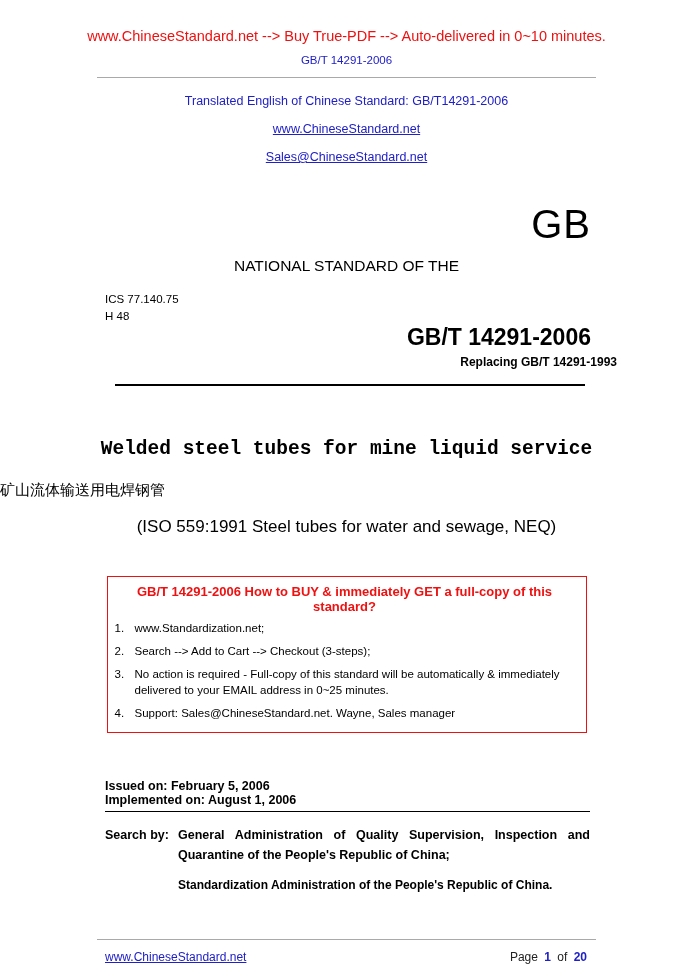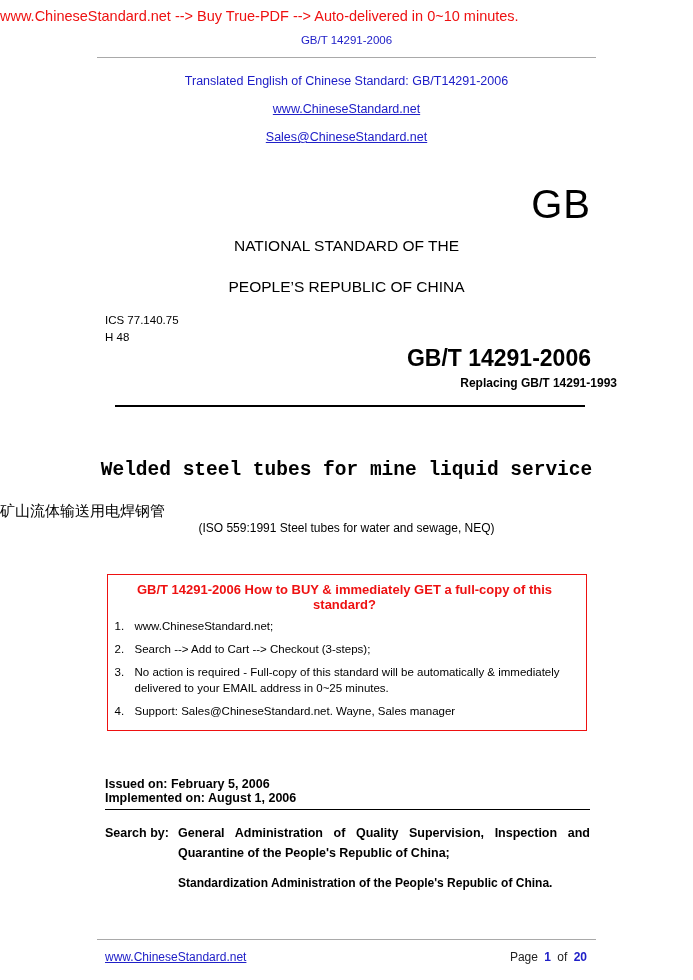--- a/index.html
+++ b/index.html
@@ -2,38 +2,38 @@
 <html><head>
 <meta charset="utf-8">
 <style>
   html,body{margin:0;padding:0;background:#ffffff;}
   .page{
     position:relative;width:693px;height:980px;margin:0 auto;background:#ffffff;
     font-family:"Liberation Sans",sans-serif;color:#000;overflow:hidden;
   }
   a{color:#2020c8;text-decoration:underline;cursor:pointer;}
 
-  .promo{padding-top:8px;text-align:left;color:#ee1111;font-size:14.5px;}
+  .promo{padding-top:28px;text-align:center;color:#ee1111;font-size:14.5px;}
   .code-line{margin-top:10px;text-align:center;color:#2020c8;font-size:11.5px;}
   .rule-thin{width:499px;margin:11px auto 0;border:0;border-top:1px solid #a9a9a9;height:0;}
   .translated{margin-top:16px;text-align:center;color:#2020c8;font-size:12.5px;}
   .link-row{margin-top:14px;text-align:center;font-size:12.5px;}
 
   .gb-logo{margin-top:38px;padding-right:102px;text-align:right;font-size:40px;font-weight:normal;letter-spacing:1px;}
   .nat1{margin-top:10px;text-align:center;font-size:15.5px;}
   .nat2{margin-top:23px;text-align:center;font-size:15.5px;}
 
   .ics-block{margin:16px 0 0 105px;font-size:11.5px;line-height:1.45;}
   .std-number{margin-top:0;padding-right:102px;text-align:right;font-size:23px;font-weight:bold;}
   .replacing{margin-top:4px;padding-right:76px;text-align:right;font-size:12px;font-weight:bold;}
   .rule-thick{width:470px;margin:15px 0 0 115px;border:0;border-top:2px solid #000;height:0;}
 
   .title-en{margin-top:52px;text-align:center;font-size:19.5px;font-weight:bold;font-family:Liberation Mono, monospace;}
   .title-zh{margin-top:21px;text-align:left;font-size:15px;font-family:"DejaVu Sans","Liberation Sans",sans-serif;}
-  .iso-ref{margin-top:0;text-align:center;font-size:12px;}
+  .iso-ref{margin-top:17px;text-align:center;font-size:17px;}
 
   .buy-box{box-sizing:border-box;width:480px;margin:39px auto 4px;border:1px solid #ee1111;padding:7px 9px 10px 5px;}
   .buy-title{text-align:center;color:#ee1111;font-size:13px;font-weight:bold;}
   .buy-item{display:flex;margin-top:6px;font-size:11.5px;line-height:1.45;}
   .buy-item .num{flex:0 0 20px;text-align:left;padding-left:2px;}
   .buy-item .txt{flex:1;}
 
   .issued-row{
     display:flex;justify-content:space-between;margin:46px 103px 0 105px;
     font-size:12.5px;font-weight:bold;border-bottom:1.5px solid #000;padding-bottom:4px;flex-direction:column;
@@ -57,40 +57,39 @@
   <div class="code-line">GB/T 14291-2006</div>
   <hr class="rule-thin">
 
   <div class="translated">Translated English of Chinese Standard: GB/T14291-2006</div>
   <div class="link-row"><a>www.ChineseStandard.net</a></div>
   <div class="link-row"><a>Sales@ChineseStandard.net</a></div>
 
   <div class="gb-logo">GB</div>
 
   <div class="nat1">NATIONAL STANDARD OF THE</div>
-  <div class="nat2">PEOPLE’S REPUBLIC OF CHINA</div>
 
   <div class="ics-block">
     <div>ICS 77.140.75</div>
     <div>H 48</div>
   </div>
 
   <div class="std-number">GB/T 14291-2006</div>
   <div class="replacing">Replacing GB/T 14291-1993</div>
   <hr class="rule-thick">
 
   <div class="title-en">Welded steel tubes for mine liquid service</div>
   <div class="title-zh">矿山流体输送用电焊钢管</div>
   <div class="iso-ref">(ISO 559:1991 Steel tubes for water and sewage, NEQ)</div>
 
   <div class="buy-box">
     <div class="buy-title">GB/T 14291-2006 How to BUY &amp; immediately GET a full-copy of this standard?</div>
     <div class="buy-item">
       <span class="num">1.</span>
-      <span class="txt">www.ChineseStandard.net;</span>
+      <span class="txt">www.Standardization.net;</span>
     </div>
     <div class="buy-item">
       <span class="num">2.</span>
       <span class="txt">Search --&gt; Add to Cart --&gt; Checkout (3-steps);</span>
     </div>
     <div class="buy-item">
       <span class="num">3.</span>
       <span class="txt">No action is required  - Full-copy of this standard will be automatically &amp; immediately delivered to your EMAIL address in 0~25 minutes.</span>
     </div>
     <div class="buy-item">

